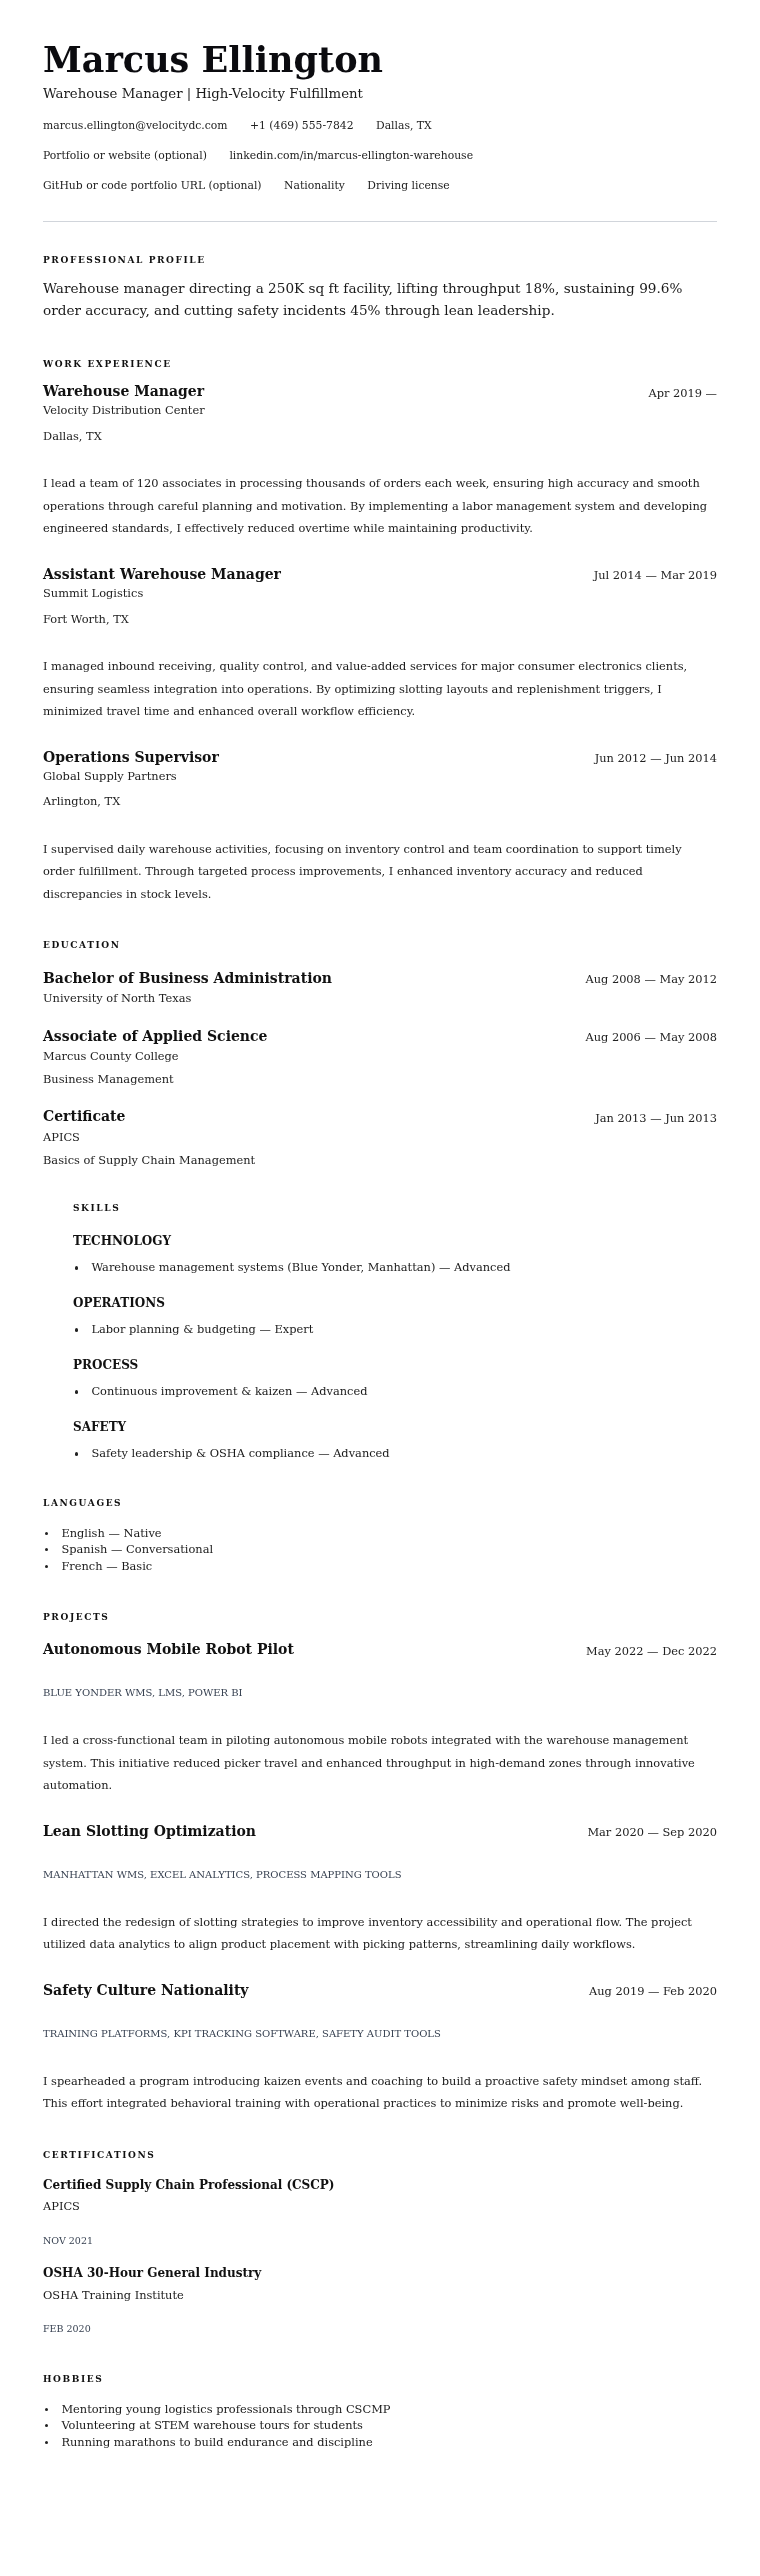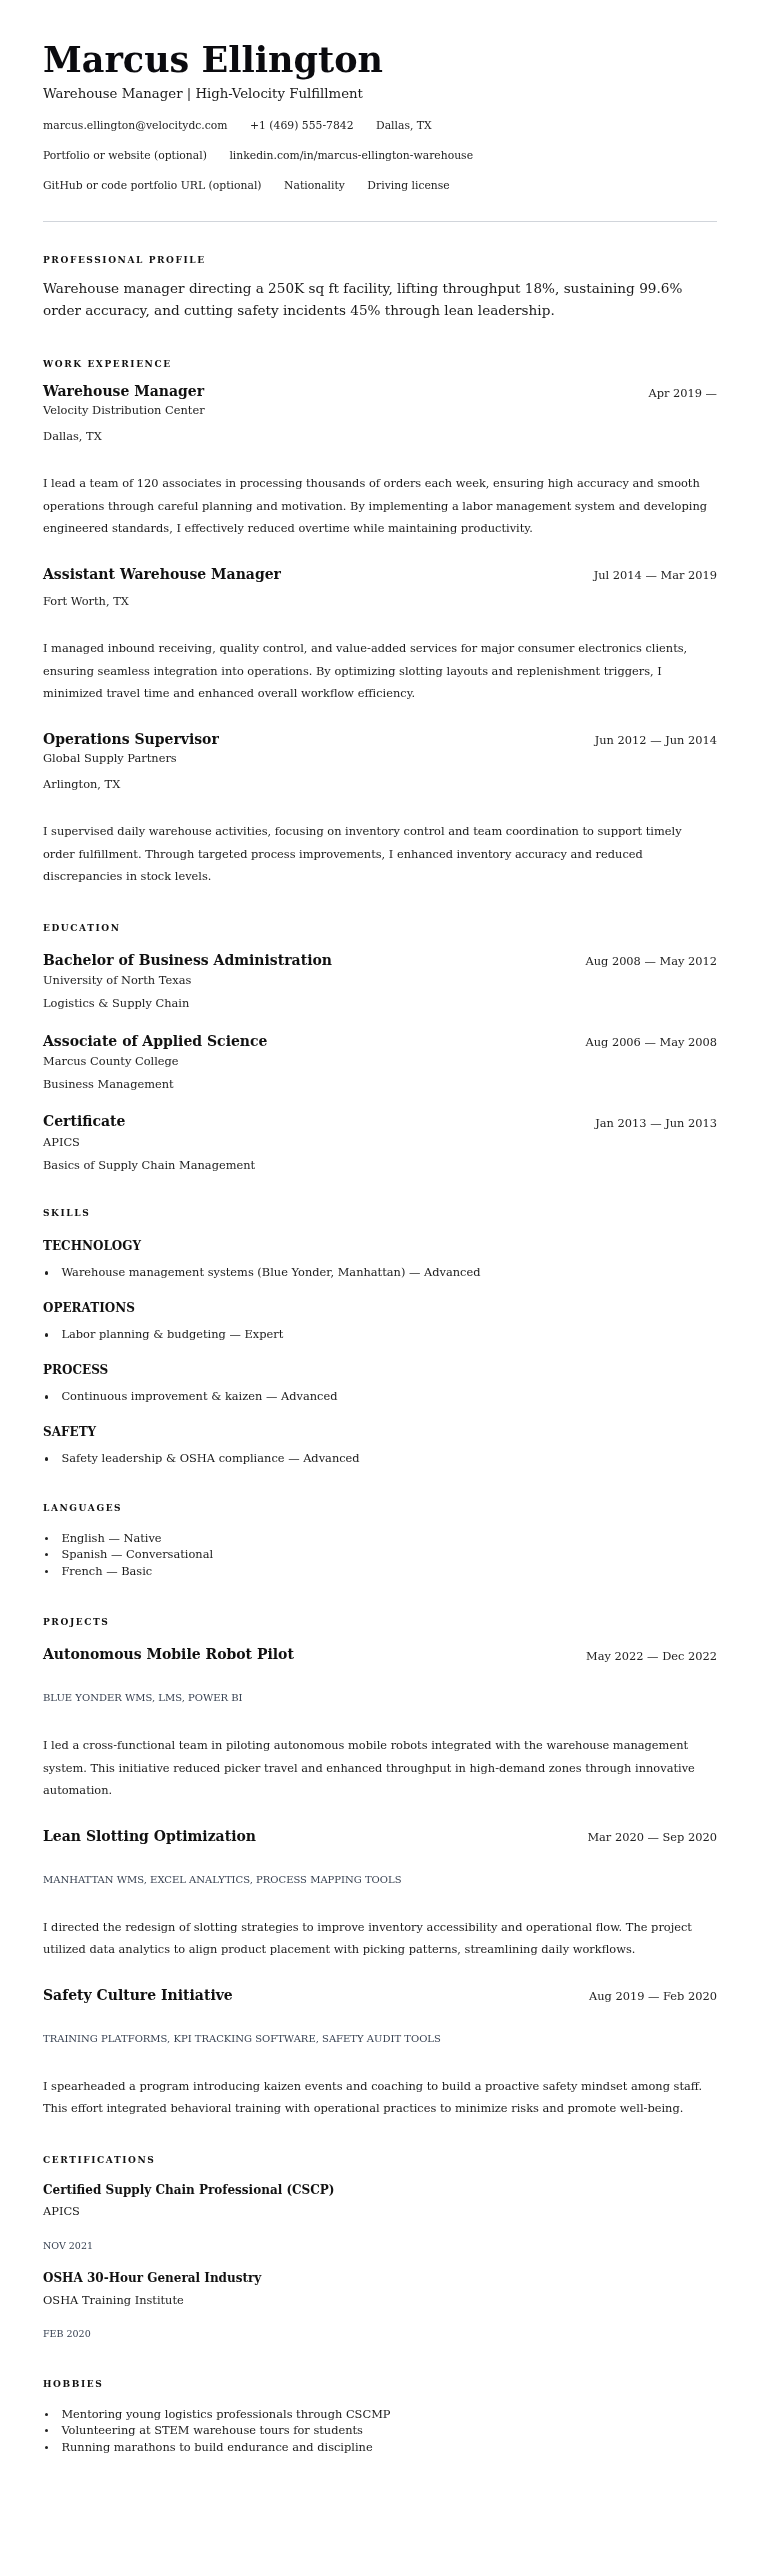--- a/index.html
+++ b/index.html
@@ -86,21 +86,21 @@
       font-size: 11.4px;
       line-height: 22.5px;
       color: #1a1a1a;
       margin-top: 28px;
     }
     .education { margin-top: 34px; }
     .edu { margin-top: 16.5px; }
     .edu + .edu { margin-top: 20px; }
     .edu .school { margin-top: 2.5px; }
     .edu .field { margin-top: 6.3px; }
-    .skills { margin-top: 34px; }
+    .skills { margin-top: 34px; margin-left: 30px; }
     .skill-group { margin-top: 18px; }
     .skill-group + .skill-group { margin-top: 19px; }
     .skill-cat {
       font-size: 12px;
       font-weight: bold;
       line-height: 16.5px;
       color: #111;
     }
     ul.bullets { list-style: none; margin-top: 10px; }
     ul.bullets li {
@@ -201,20 +201,21 @@
       <div class="entry-sub company">Velocity Distribution Center</div>
       <div class="entry-sub location">Dallas, TX</div>
       <p class="desc">I lead a team of 120 associates in processing thousands of orders each week, ensuring high accuracy and smooth operations through careful planning and motivation. By implementing a labor management system and developing engineered standards, I effectively reduced overtime while maintaining productivity.</p>
     </div>
 
     <div class="job">
       <div class="entry-head">
         <div class="entry-title">Assistant Warehouse Manager</div>
         <div class="entry-date">Jul 2014 — Mar 2019</div>
       </div>
+      <div class="entry-sub company">Summit Logistics</div>
       <div class="entry-sub location">Fort Worth, TX</div>
       <p class="desc">I managed inbound receiving, quality control, and value-added services for major consumer electronics clients, ensuring seamless integration into operations. By optimizing slotting layouts and replenishment triggers, I minimized travel time and enhanced overall workflow efficiency.</p>
     </div>
 
     <div class="job">
       <div class="entry-head">
         <div class="entry-title">Operations Supervisor</div>
         <div class="entry-date">Jun 2012 — Jun 2014</div>
       </div>
       <div class="entry-sub company">Global Supply Partners</div>
@@ -225,21 +226,20 @@
 
   <section class="education">
     <h2 class="section-title">Education</h2>
 
     <div class="edu">
       <div class="entry-head">
         <div class="entry-title">Bachelor of Business Administration</div>
         <div class="entry-date">Aug 2008 — May 2012</div>
       </div>
       <div class="entry-sub school">University of North Texas</div>
-      <div class="entry-sub field">Logistics &amp; Supply Chain</div>
     </div>
 
     <div class="edu">
       <div class="entry-head">
         <div class="entry-title">Associate of Applied Science</div>
         <div class="entry-date">Aug 2006 — May 2008</div>
       </div>
       <div class="entry-sub school">Marcus County College</div>
       <div class="entry-sub field">Business Management</div>
     </div>
@@ -311,21 +311,21 @@
       <div class="entry-head">
         <div class="entry-title">Lean Slotting Optimization</div>
         <div class="entry-date">Mar 2020 — Sep 2020</div>
       </div>
       <div class="tech">Manhattan WMS, Excel Analytics, Process Mapping Tools</div>
       <p class="desc">I directed the redesign of slotting strategies to improve inventory accessibility and operational flow. The project utilized data analytics to align product placement with picking patterns, streamlining daily workflows.</p>
     </div>
 
     <div class="project">
       <div class="entry-head">
-        <div class="entry-title">Safety Culture Initiative</div>
+        <div class="entry-title">Safety Culture Nationality</div>
         <div class="entry-date">Aug 2019 — Feb 2020</div>
       </div>
       <div class="tech">Training Platforms, KPI Tracking Software, Safety Audit Tools</div>
       <p class="desc">I spearheaded a program introducing kaizen events and coaching to build a proactive safety mindset among staff. This effort integrated behavioral training with operational practices to minimize risks and promote well-being.</p>
     </div>
   </section>
 
   <section class="certifications">
     <h2 class="section-title">Certifications</h2>
 

